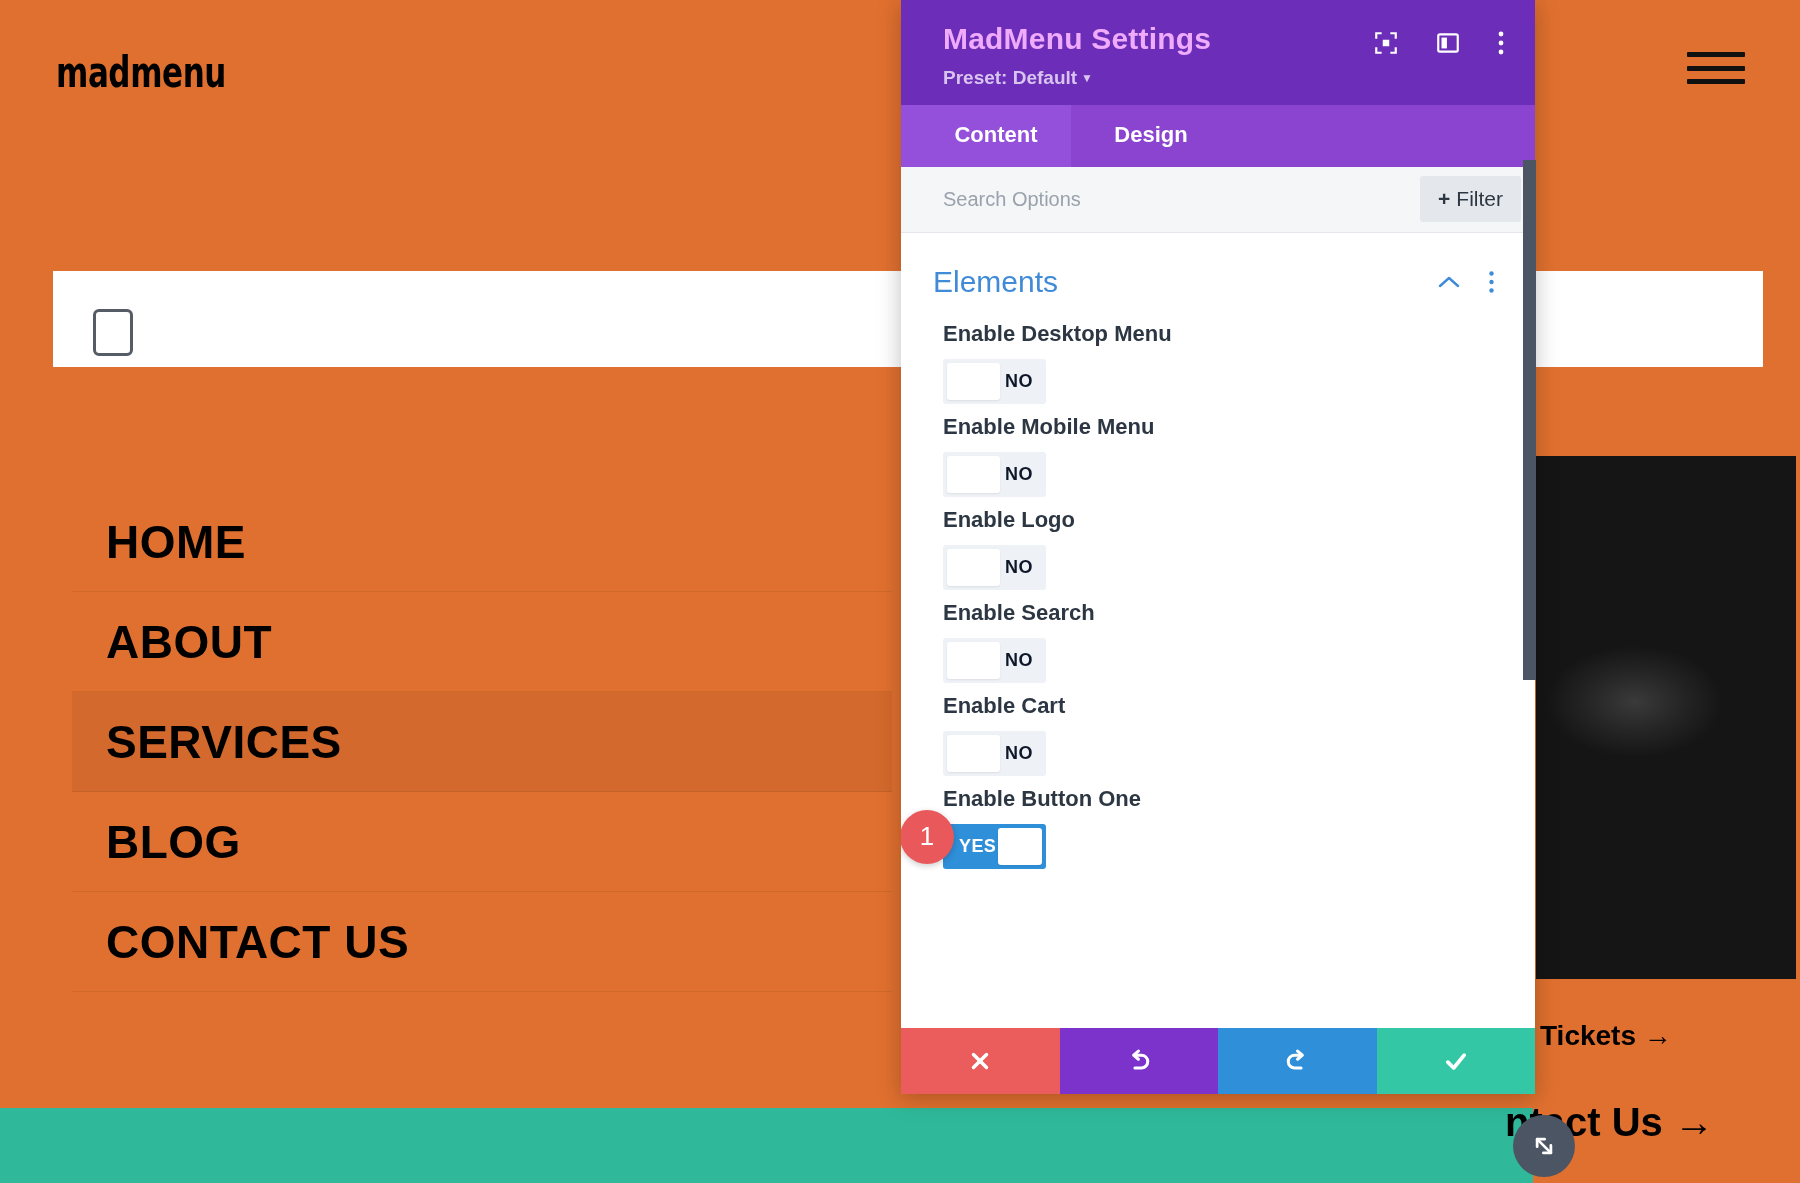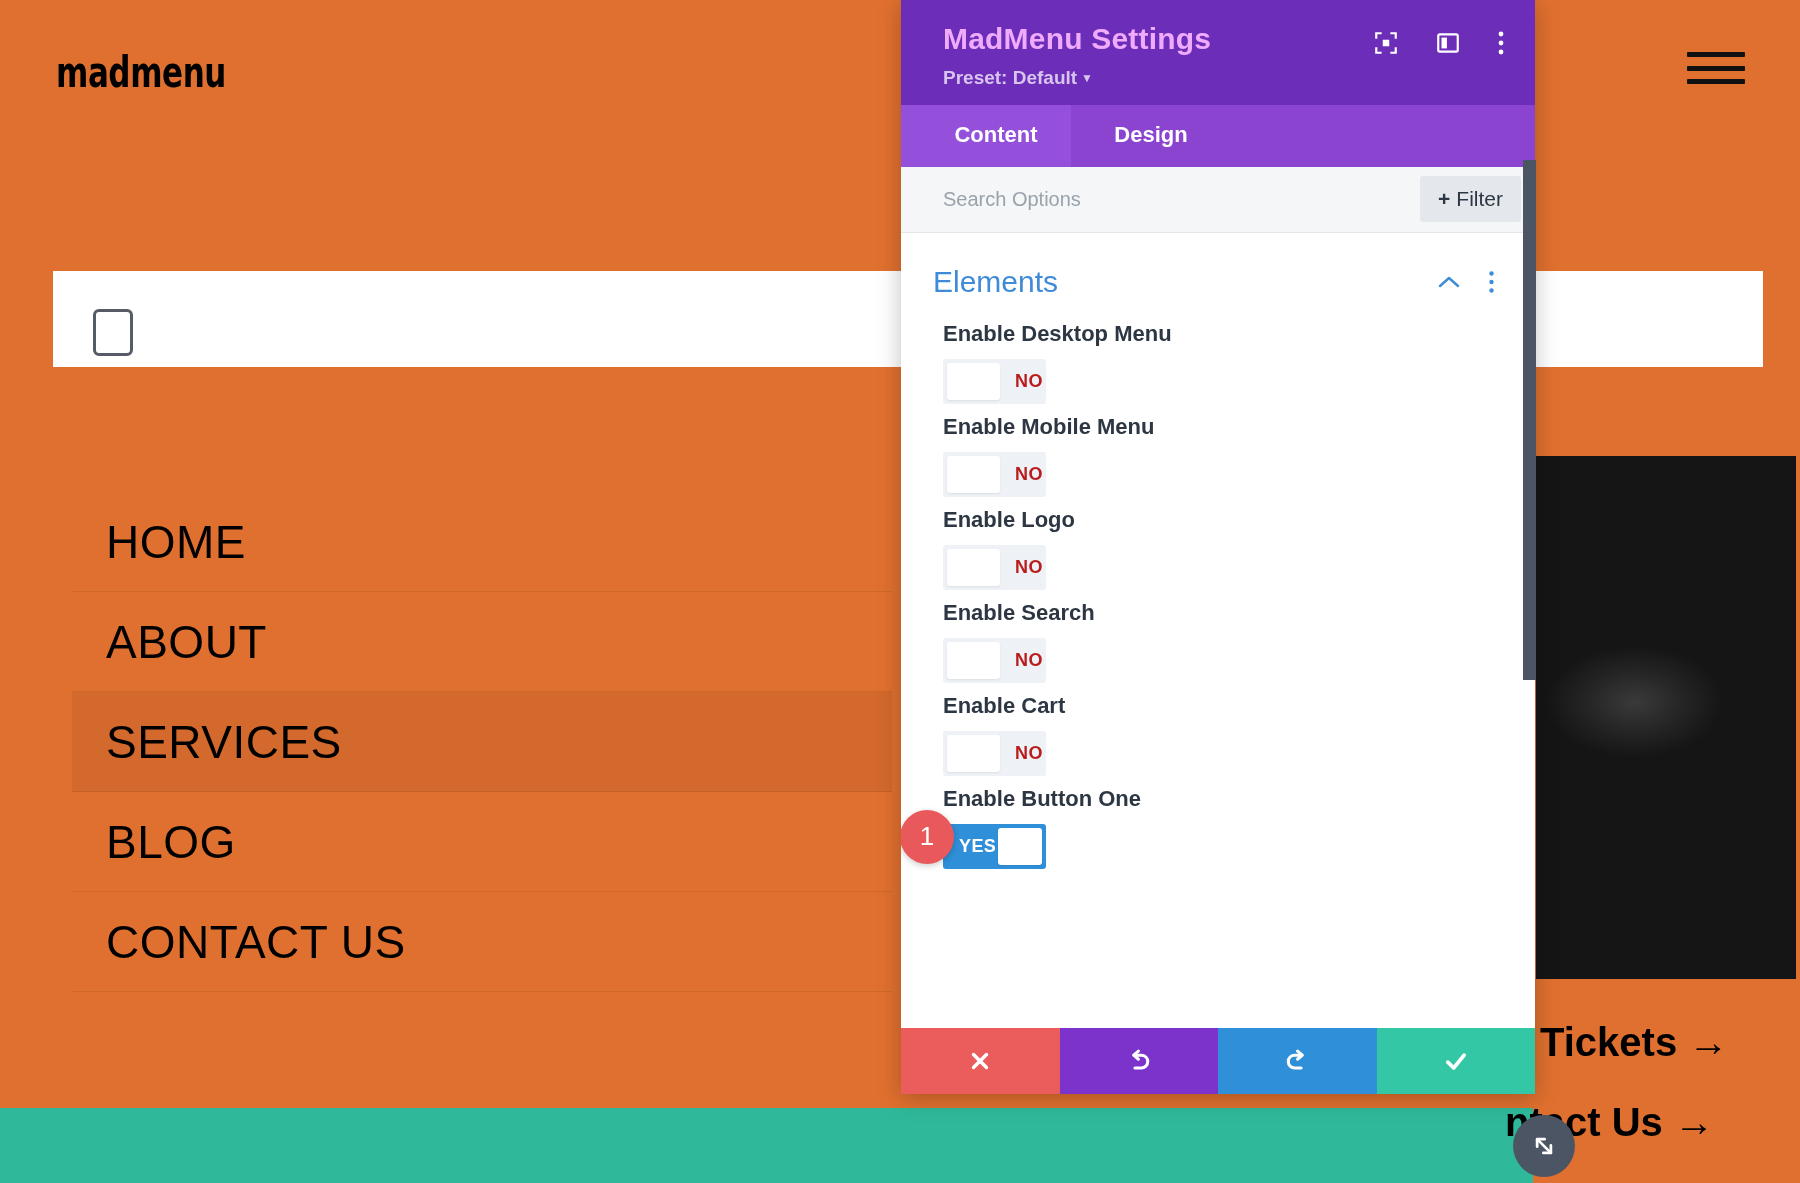--- a/index.html
+++ b/index.html
@@ -44,38 +44,38 @@
   }
 
   #nav-list {
     position: absolute; left: 72px; top: 492px; width: 820px;
   }
   .nav-item {
     height: 100px;
     display: flex; align-items: center;
     padding-left: 34px;
     border-bottom: 1px solid rgba(0,0,0,0.07);
-    font-weight: 400; font-size: 46px; color: #000;
+    font-weight: 700; font-size: 46px; color: #000;
     letter-spacing: 0.5px;
     cursor: pointer;
   }
   .nav-item.active { background: rgba(0,0,0,0.055); }
 
   #hero-image {
     position: absolute; left: 1536px; top: 456px;
     width: 260px; height: 523px;
     background:
       radial-gradient(ellipse 110px 70px at 38% 47%, #3a3a3a 0%, #242424 45%, #151515 80%),
       radial-gradient(ellipse 50px 120px at 78% 35%, #2e2e2e 0%, #171717 70%),
       linear-gradient(155deg, #242424 0%, #141414 40%, #101010 100%);
   }
 
   #link-tickets {
     position: absolute; left: 1540px; top: 1020px;
-    font-weight: 700; font-size: 40px; color: #000; white-space: nowrap;
+    font-weight: 700; font-size: 28px; color: #000; white-space: nowrap;
   }
   #link-contact {
     position: absolute; left: 1505px; top: 1100px;
     font-weight: 700; font-size: 40px; color: #000; white-space: nowrap;
   }
   #teal-block {
     position: absolute; left: 0px; top: 1108px;
     width: 1533px; height: 75px;
     background: #2fb99a;
   }
@@ -170,22 +170,22 @@
     background: #eef1f5; border-radius: 3px;
     width: 103px; height: 45px;
     cursor: pointer; position: relative;
   }
   .toggle .knob {
     width: 53px; height: 37px; background: #fff;
     border-radius: 3px; margin: 4px;
     box-shadow: 0 1px 2px rgba(0,0,0,0.08);
   }
   .toggle .state {
-    font-size: 18px; font-weight: 700; color: #b91c1c;
-    letter-spacing: 0.4px; margin-left: 11px;
+    font-size: 18px; font-weight: 700; color: #0f172a;
+    letter-spacing: 0.4px; margin-left: 1px;
   }
   .toggle.on { background: #2f8fd8; }
   .toggle.on .knob { order: 2; margin-left: 2px; }
   .toggle.on .state { order: 1; color: #fff; margin-left: 16px; margin-right: 0; }
 
   #badge-1 {
     position: absolute; left: -43px; top: -14px;
     width: 54px; height: 54px; border-radius: 50%;
     background: #e9595b; color: #fff;
     display: flex; align-items: center; justify-content: center;

